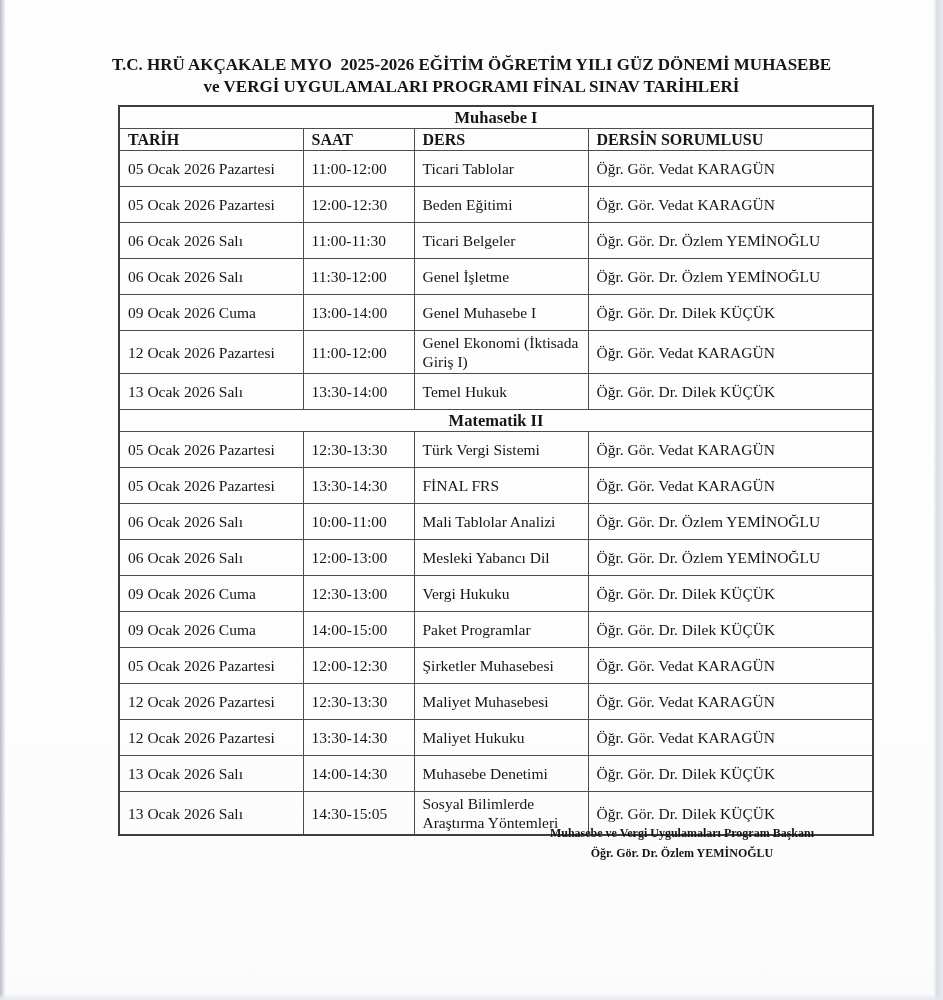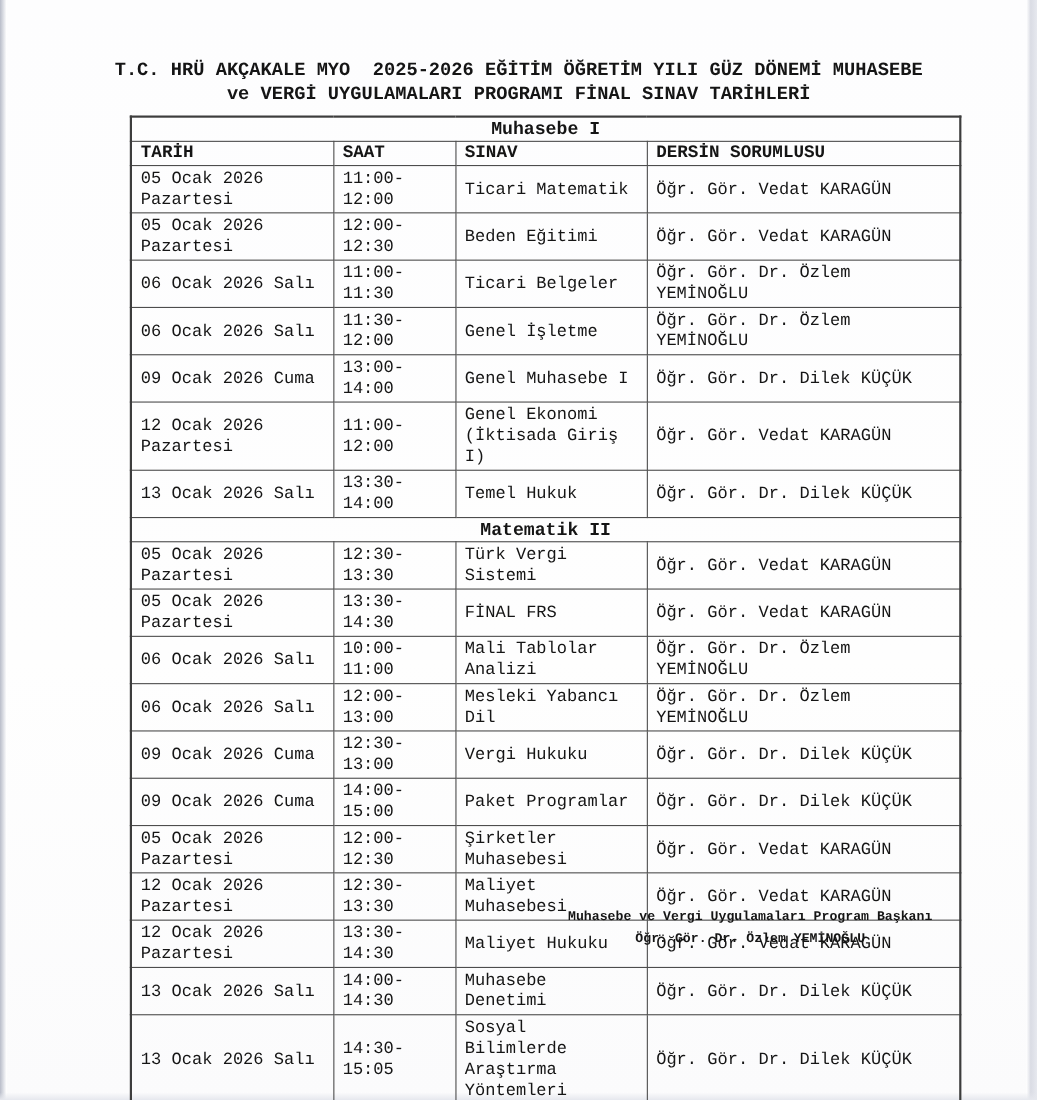--- a/index.html
+++ b/index.html
@@ -6,21 +6,21 @@
     margin: 0;
     padding: 0;
     background: #ffffff;
   }
   .page {
     position: relative;
     width: 943px;
     height: 1000px;
     background: linear-gradient(180deg, #fdfdfe 0%, #fefefe 60%, #fbfbfc 100%);
     overflow: hidden;
-    font-family: Liberation Mono, monospace;
+    font-family: Liberation Serif, serif;
     color: #151515;
   }
   
   .edge-left {
     position: absolute; left: 0; top: 0; width: 6px; height: 100%;
     background: linear-gradient(90deg, #b9bdc9 0%, #dfe1e7 55%, #ffffff 100%);
   }
   .edge-right {
     position: absolute; right: 0; top: 0; width: 10px; height: 100%;
     background: linear-gradient(90deg, #ffffff 0%, #dadce4 40%, #e7e9ef 100%);
@@ -109,27 +109,27 @@
           <col class="col-course">
           <col class="col-inst">
       </colgroup>
       <tbody id="schedule-body">
           <tr>
             <th class="section-title" colspan="4">Muhasebe I</th>
           </tr>
           <tr>
             <th class="col-head">TARİH</th>
             <th class="col-head">SAAT</th>
-            <th class="col-head">SINAV</th>
+            <th class="col-head">DERS</th>
             <th class="col-head">DERSİN SORUMLUSU</th>
           </tr>
           <tr>
             <td>05 Ocak 2026 Pazartesi</td>
             <td>11:00-12:00</td>
-            <td>Ticari Matematik</td>
+            <td>Ticari Tablolar</td>
             <td>Öğr. Gör. Vedat KARAGÜN</td>
           </tr>
           <tr>
             <td>05 Ocak 2026 Pazartesi</td>
             <td>12:00-12:30</td>
             <td>Beden Eğitimi</td>
             <td>Öğr. Gör. Vedat KARAGÜN</td>
           </tr>
           <tr>
             <td>06 Ocak 2026 Salı</td>

